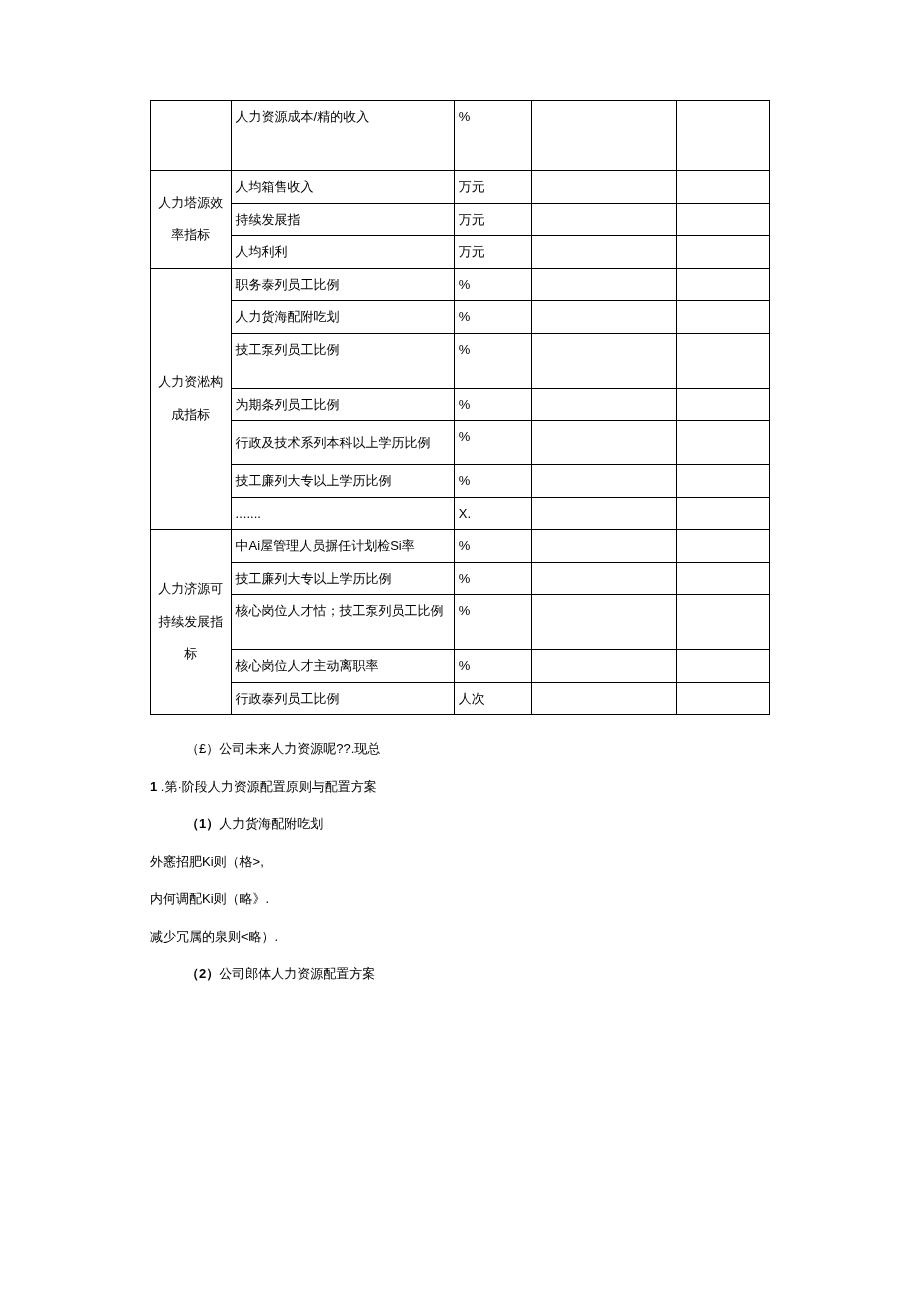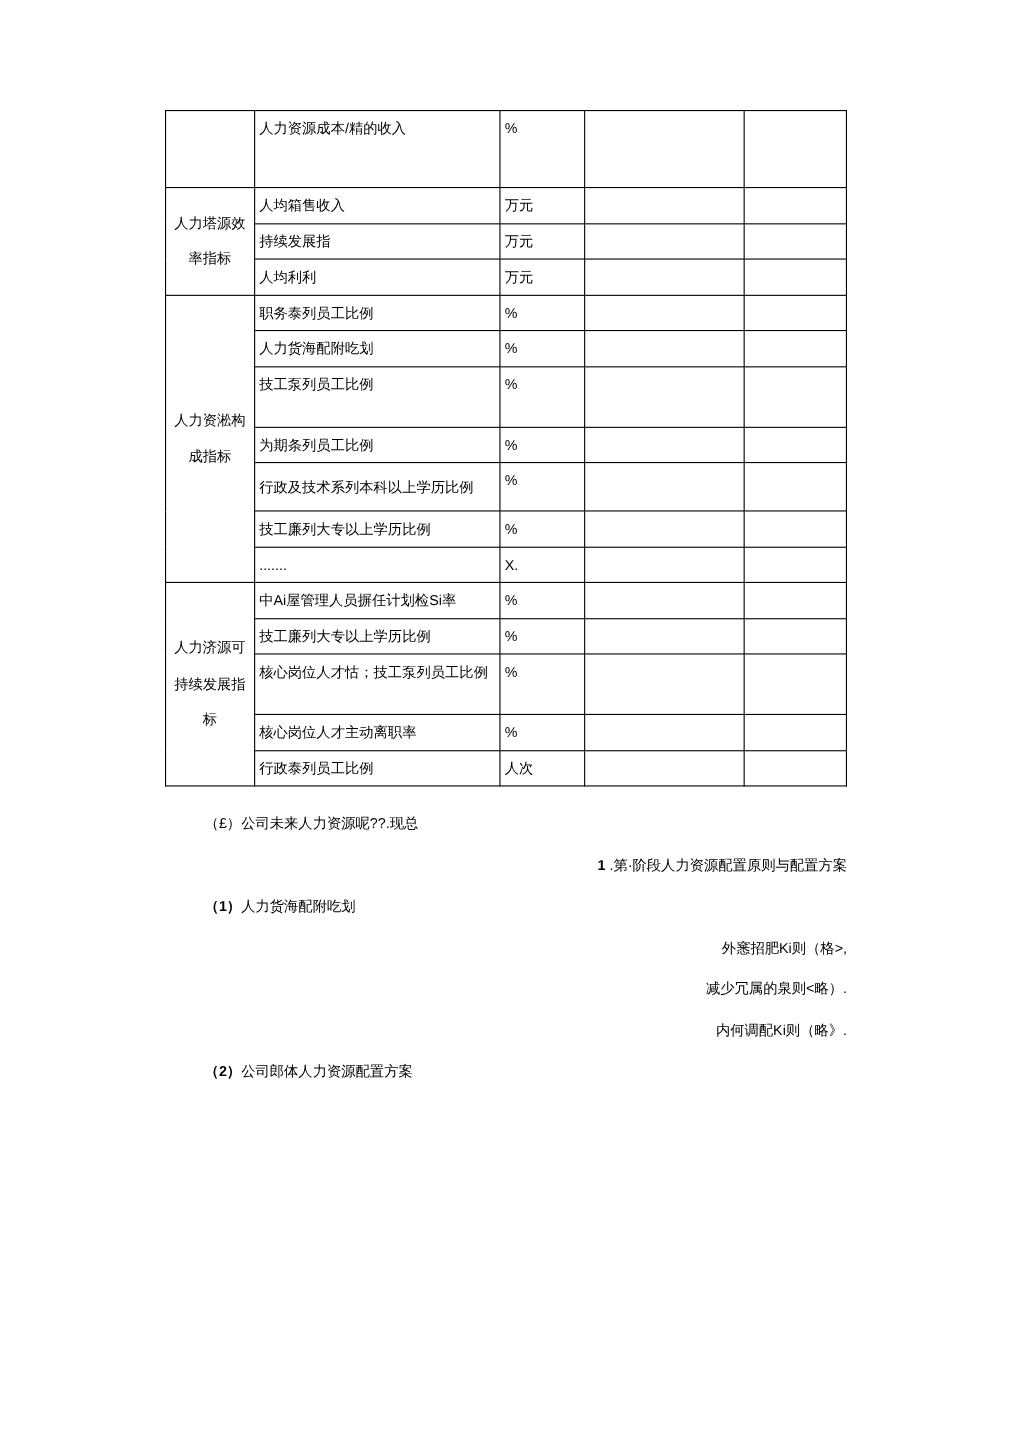--- a/index.html
+++ b/index.html
@@ -44,21 +44,21 @@
       height: 70px;
     }
     td.med {
       height: 55px;
     }
     .para {
       margin: 10px 0 18px 0;
       line-height: 1.5;
     }
     .para.indent1 { padding-left: 36px; }
-    .para.indent0 { padding-left: 0; text-align: right; }
+    .para.indent0 { padding-left: 0; }
     .bold { font-weight: bold; }
   </style>
 </head>
 <body>
 
 <div class="page">
 
 <table>
   <tbody>
         <tr>
@@ -175,21 +175,21 @@
 
 <p class="para indent0">
   <span class="bold">1</span><span> .第·阶段人力资源配置原则与配置方案</span>
 </p>
 
 <p class="para indent1">
   <span class="bold">（1）</span><span>人力货海配附吃划</span>
 </p>
 
 <p class="para indent0">外窸招肥Ki则（格&gt;,</p>
+<p class="para indent0">内何调配Ki则（略》.</p>
 <p class="para indent0">减少冗属的泉则&lt;略）.</p>
-<p class="para indent0">内何调配Ki则（略》.</p>
 
 <p class="para indent1">
   <span class="bold">（2）</span><span>公司郎体人力资源配置方案</span>
 </p>
 
 
 </div>
 
 </body></html>

